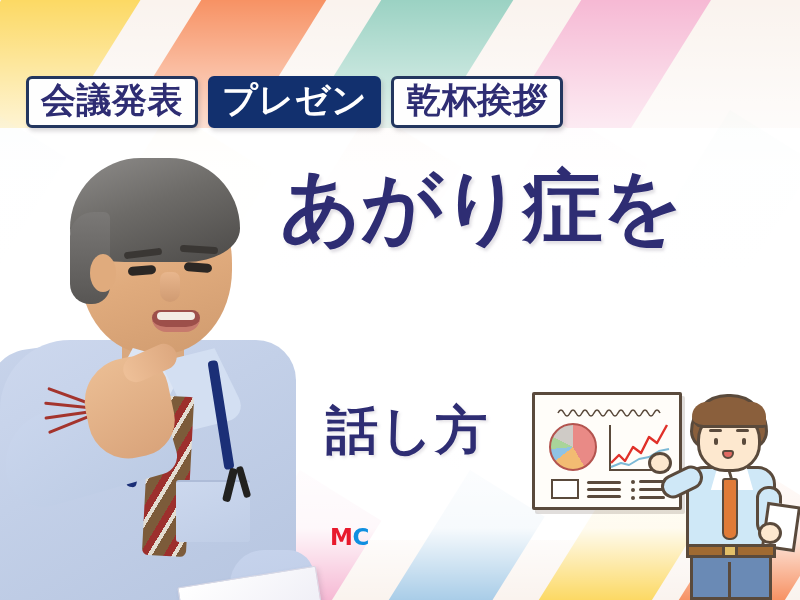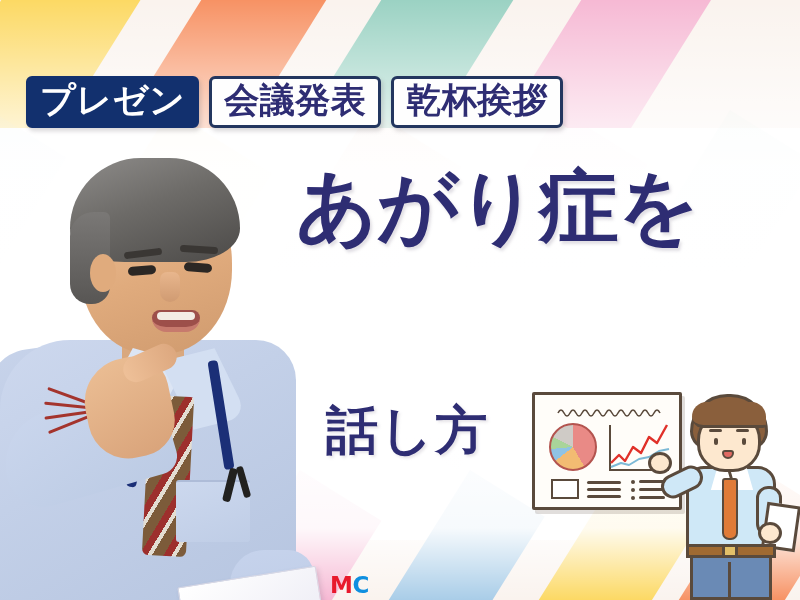--- a/index.html
+++ b/index.html
@@ -27,36 +27,36 @@
     border-radius:6px; display:flex; align-items:center; justify-content:center;
     padding:4px 12px 7px; font-weight:700; letter-spacing:.5px; white-space:nowrap;
     font-size:35px; line-height:1; font-family:"DejaVu Sans","Liberation Sans",sans-serif;
     box-shadow:2px 3px 4px rgba(120,110,120,.28);
   }
   .tag.fill { background:#12306e; color:#fff; border:2px solid #12306e; }
   .tag.out  { background:#fefefe; color:#2e2d73; border:3px solid #23365f; }
 
   
   .headline {
-    position:absolute; left:296px; top:168px; z-index:40;
+    position:absolute; left:280px; top:168px; z-index:40;
     color:#2e2d73; font-weight:700; font-size:80px; line-height:.98;
     letter-spacing:-1px; font-family:"DejaVu Sans","Liberation Sans",sans-serif;
     text-shadow:2px 3px 3px rgba(140,130,150,.25);
   }
   .headline div { white-space:nowrap; }
   .subhead {
     position:absolute; left:326px; top:404px; z-index:40;
     color:#2e2d73; font-weight:700; font-size:52px; line-height:1;
     letter-spacing:2px; font-family:"DejaVu Sans","Liberation Sans",sans-serif;
     text-shadow:2px 2px 3px rgba(140,130,150,.22);
   }
 
   
   .logo { position:absolute; left:330px; top:524px; z-index:45; display:flex; align-items:baseline; gap:7px; }
-  .logo .mc { font-size:23px; font-weight:700; letter-spacing:-.5px; font-family:"DejaVu Sans",sans-serif;margin-top:48px; }
+  .logo .mc { font-size:23px; font-weight:700; letter-spacing:-.5px; font-family:"DejaVu Sans",sans-serif; }
   .logo .mc .m { color:#e8192c; }
   .logo .mc .c { color:#0f8fe0; }
   .logo .lt { font-size:18px; font-weight:700; color:#111; letter-spacing:-.4px;
     font-family:"DejaVu Sans","Liberation Sans",sans-serif; }
 
   
   .photo { position:absolute; left:-6px; top:150px; width:320px; height:452px; z-index:30; }
   .ph-shirt { position:absolute; left:6px; top:190px; width:296px; height:262px;
     background:linear-gradient(150deg,#cdd8ee 0%,#c3d0e8 40%,#b6c5e0 100%);
     border-radius:70px 40px 0 0; }
@@ -281,27 +281,27 @@
     <div class="face"></div>
     <div class="fringe"></div>
     <div class="brow" style="left:45px;"></div>
     <div class="brow" style="left:72px;"></div>
     <div class="eye" style="left:50px;"></div>
     <div class="eye" style="left:78px;"></div>
     <div class="mouth"></div>
   </div>
 
   <div class="tags" id="tagrow">
+      <div class="tag out">
+        <span>会議発表</span>
+      </div>
       <div class="tag fill">
         <span>プレゼン</span>
       </div>
       <div class="tag out">
-        <span>会議発表</span>
-      </div>
-      <div class="tag out">
         <span>乾杯挨拶</span>
       </div>
     </div>
 
   <div class="headline">
     <div>あがり症を</div>
   </div>
   <div class="subhead">話し方</div>
 
   <div class="logo">

